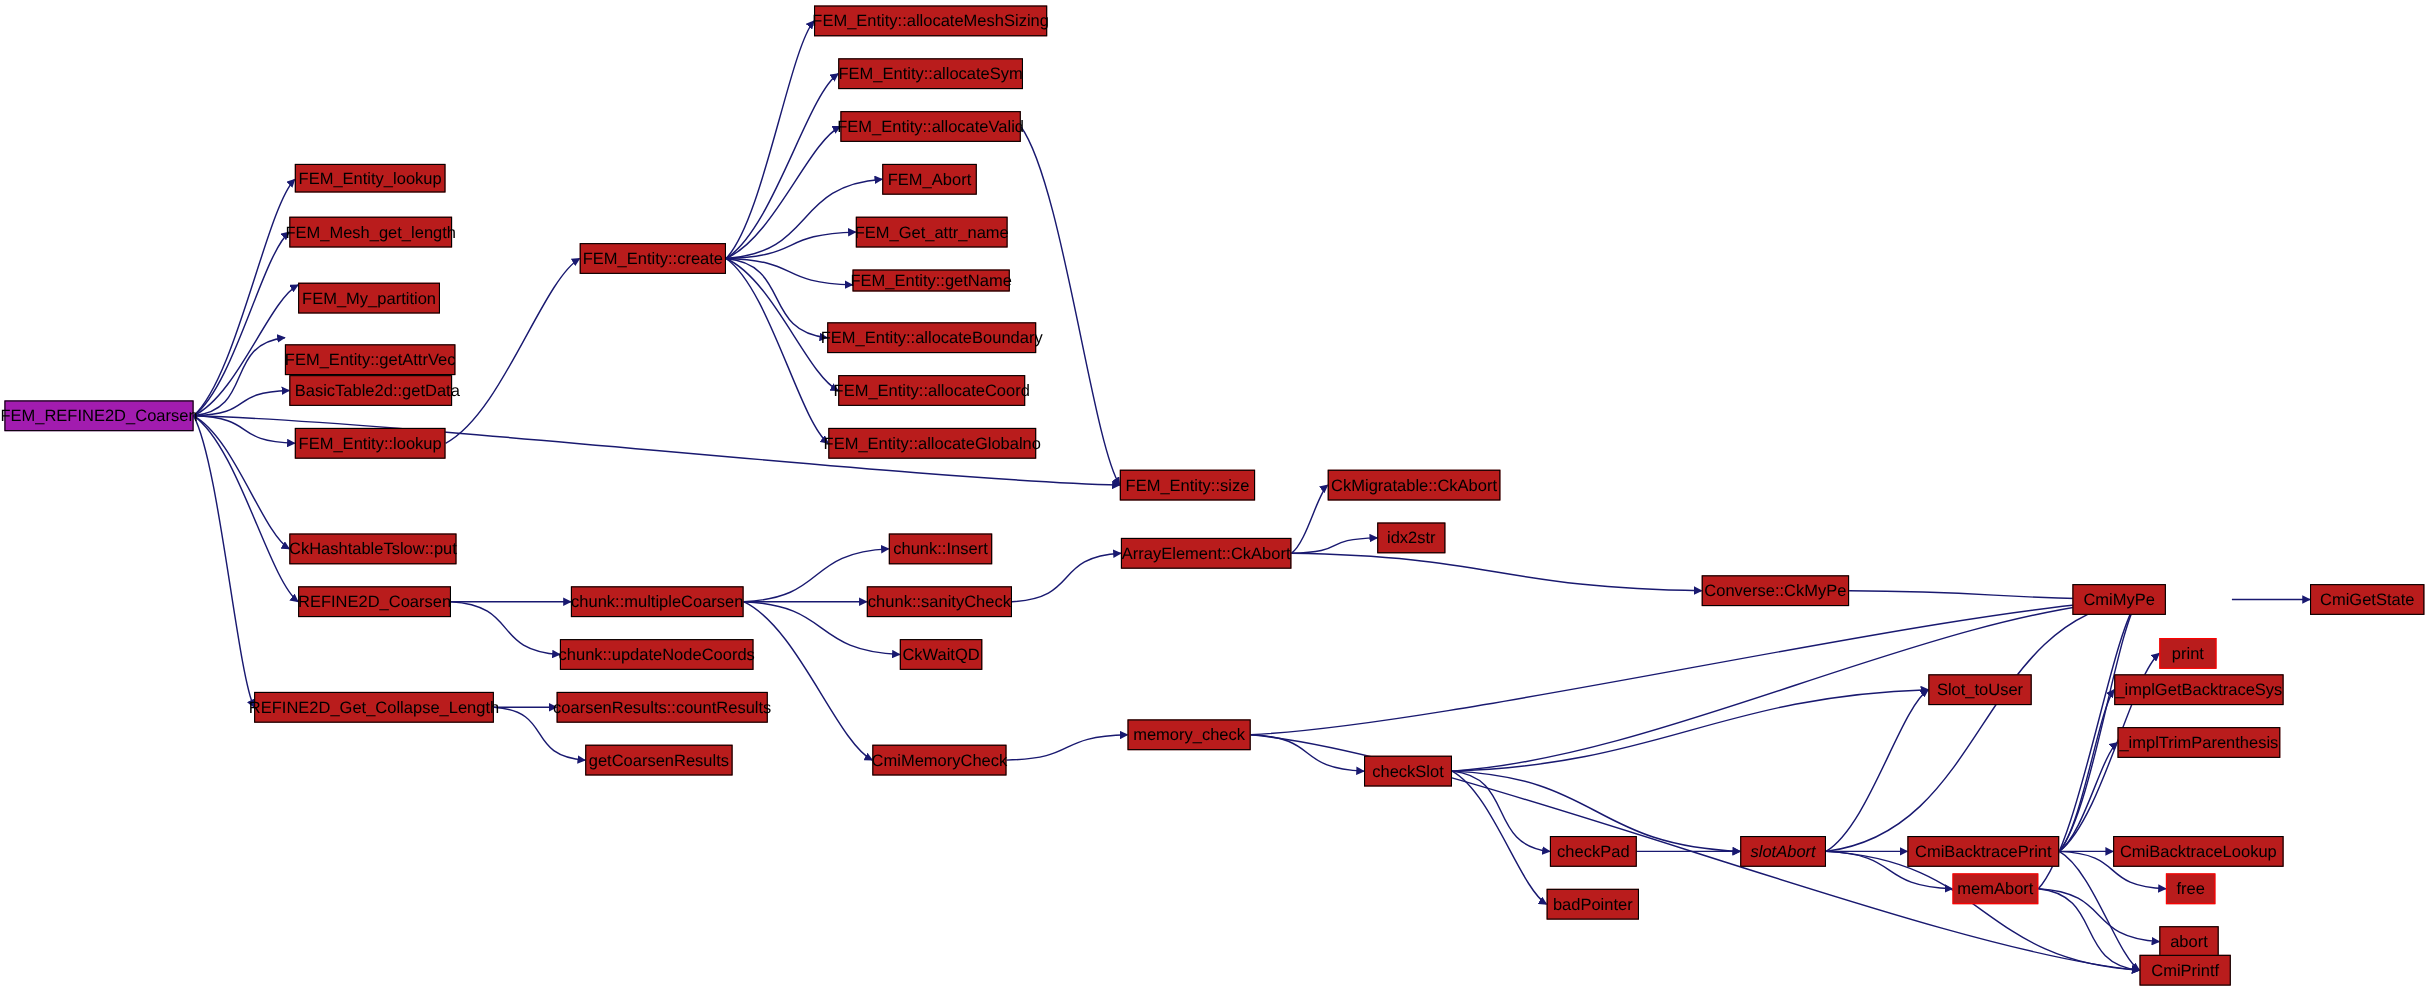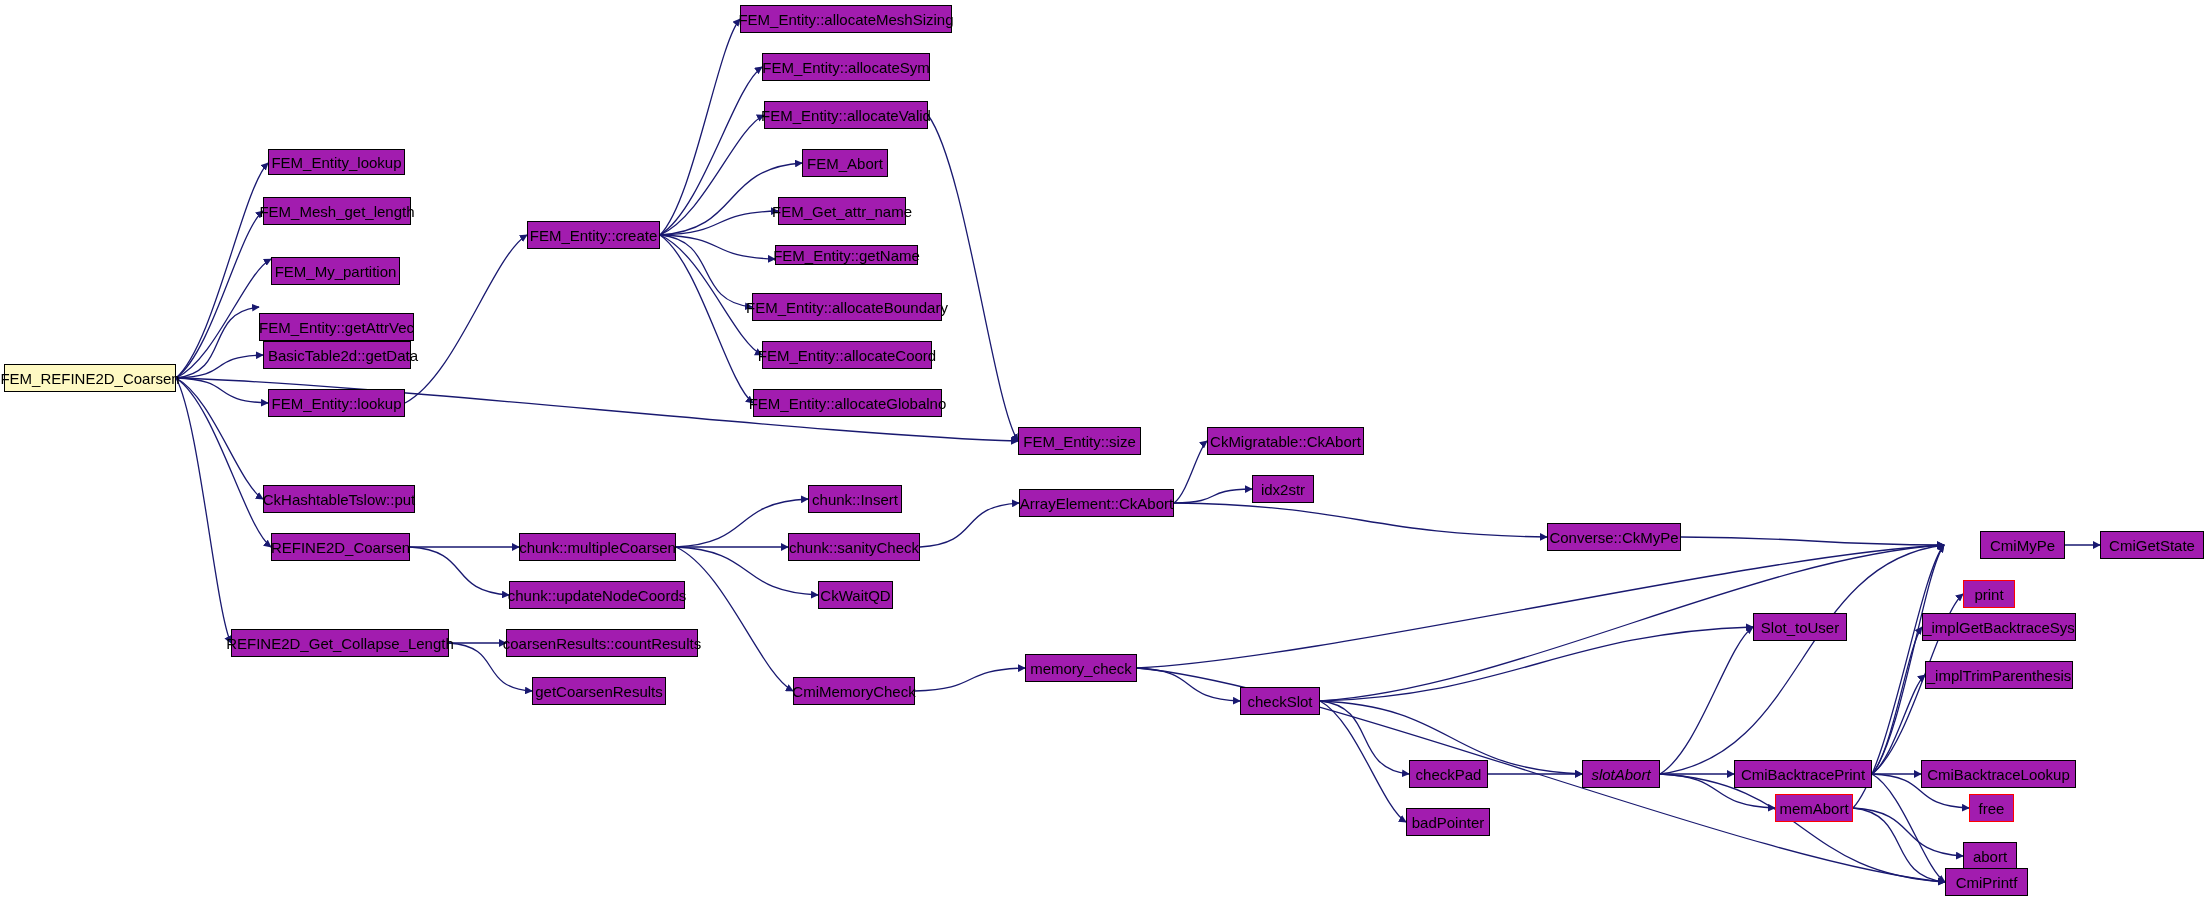--- a/index.html
+++ b/index.html
@@ -14,33 +14,33 @@
   svg#edges{
     position:absolute;
     left:0; top:0;
     width:2208px; height:897px;
     pointer-events:none;
   }
   .node{
     position:absolute;
     box-sizing:border-box;
     border:1px solid #000000;
-    background:#a21caf;
+    background:#b91c1c;
     color:#000000;
     font-size:15px;
     line-height:1;
     display:flex;
     align-items:center;
     justify-content:center;
     white-space:nowrap;
     letter-spacing:0px;
     z-index:3;
   }
   .node.root{
-    background:#fef9c3;
+    background:#a21caf;
     border:1px solid #000000;
   }
   .node.warn{
     border:1px solid #ff0000;
   }
   .node span{ pointer-events:none; }
 </style>
 </head>
 <body>
 
@@ -153,21 +153,21 @@
       </div>
       <div class="node" style="left: 762px; top: 53px; width: 168px; height: 28px;">
         <span>FEM_Entity::allocateSym</span>
       </div>
       <div class="node" style="left: 764px; top: 101px; width: 164px; height: 28px;">
         <span>FEM_Entity::allocateValid</span>
       </div>
       <div class="node" style="left: 802px; top: 149px; width: 86px; height: 28px;">
         <span>FEM_Abort</span>
       </div>
-      <div class="node" style="left: 778px; top: 197px; width: 128px; height: 28px;">
+      <div class="node" style="left: 778px; top: 197px; width: 138px; height: 28px;">
         <span>FEM_Get_attr_name</span>
       </div>
       <div class="node" style="left: 775px; top: 245px; width: 143px; height: 20px;">
         <span>FEM_Entity::getName</span>
       </div>
       <div class="node" style="left: 752px; top: 293px; width: 190px; height: 28px;">
         <span>FEM_Entity::allocateBoundary</span>
       </div>
       <div class="node" style="left: 762px; top: 341px; width: 170px; height: 28px;">
         <span>FEM_Entity::allocateCoord</span>
@@ -231,21 +231,21 @@
       </div>
       <div class="node" style="left: 1753px; top: 613px; width: 94px; height: 28px;">
         <span>Slot_toUser</span>
       </div>
       <div class="node" style="left: 1734px; top: 760px; width: 138px; height: 28px;">
         <span>CmiBacktracePrint</span>
       </div>
       <div class="node warn" style="left: 1775px; top: 794px; width: 78px; height: 28px;">
         <span>memAbort</span>
       </div>
-      <div class="node" style="left: 1980px; top: 531px; width: 85px; height: 28px;">
+      <div class="node" style="left: 1884px; top: 531px; width: 85px; height: 28px;">
         <span>CmiMyPe</span>
       </div>
       <div class="node" style="left: 2100px; top: 531px; width: 104px; height: 28px;">
         <span>CmiGetState</span>
       </div>
       <div class="node warn" style="left: 1963px; top: 580px; width: 52px; height: 28px;">
         <span>print</span>
       </div>
       <div class="node" style="left: 1922px; top: 613px; width: 154px; height: 28px;">
         <span>_implGetBacktraceSys</span>

